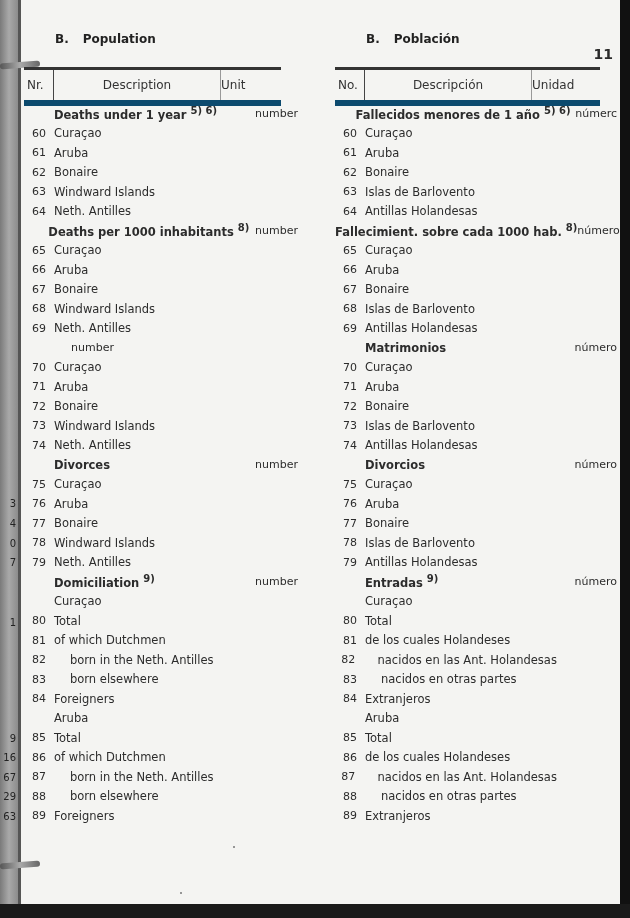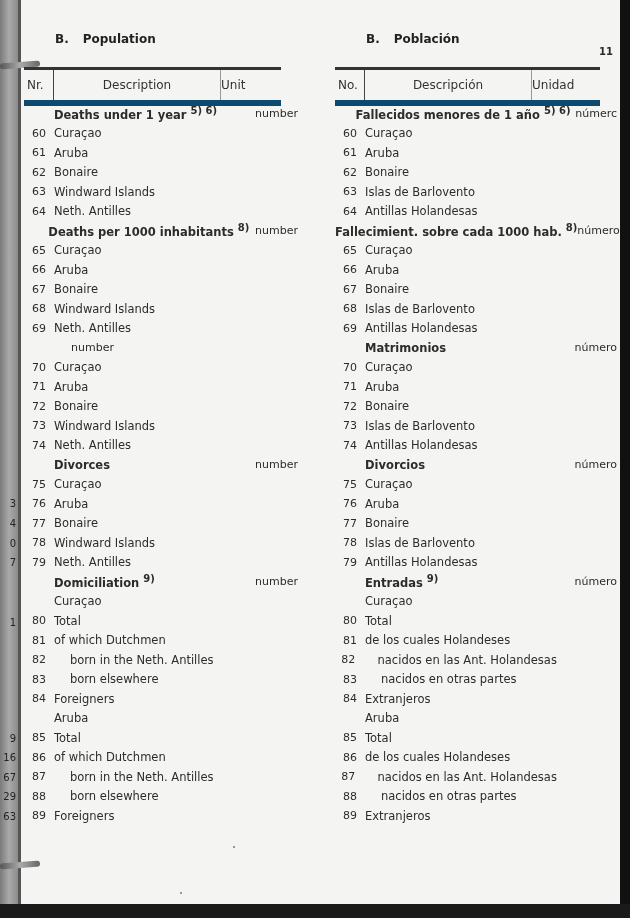--- a/index.html
+++ b/index.html
@@ -32,21 +32,21 @@
     border-radius:3px; transform:rotate(-4deg);
   }
   .page-col { position:absolute; top:0; }
   .col-left { left:24px; width:274px; }
   .col-right { left:335px; width:282px; }
   .section-title {
     position:absolute; top:32px; left:0; font-weight:bold; font-size:12px; color:#222;margin-left:31px;
   }
   .section-title .sec-letter { margin-right:14px; }
   .page-number {
-    position:absolute; top:46px; right:4px; font-size:10px; font-weight:bold;
+    position:absolute; top:46px; right:4px; font-size:14px; font-weight:bold;
   }
   .table-head {
     position:absolute; top:67px; left:0; right:17px; height:30px;
     border-top:3px solid #333; border-bottom:6px solid #0c4a6e;
     display:flex; align-items:center; font-size:12px; color:#333;
   }
   .th-nr { width:30px; border-right:1px solid #444; height:100%; display:flex; align-items:center; padding-left:3px; box-sizing:border-box;}
   .th-desc { flex:1; text-align:center; border-right:1px solid #999; height:100%; display:flex; align-items:center; justify-content:center;}
   .th-unit { width:60px; text-align:left; }
   .col-right .th-unit { width:68px; }

